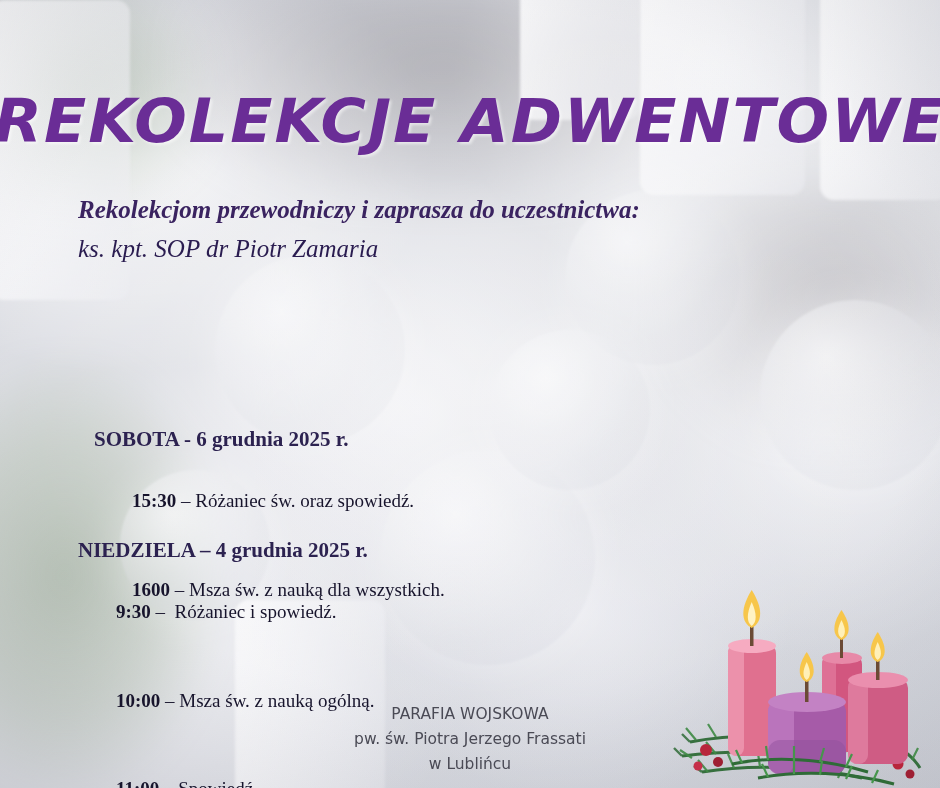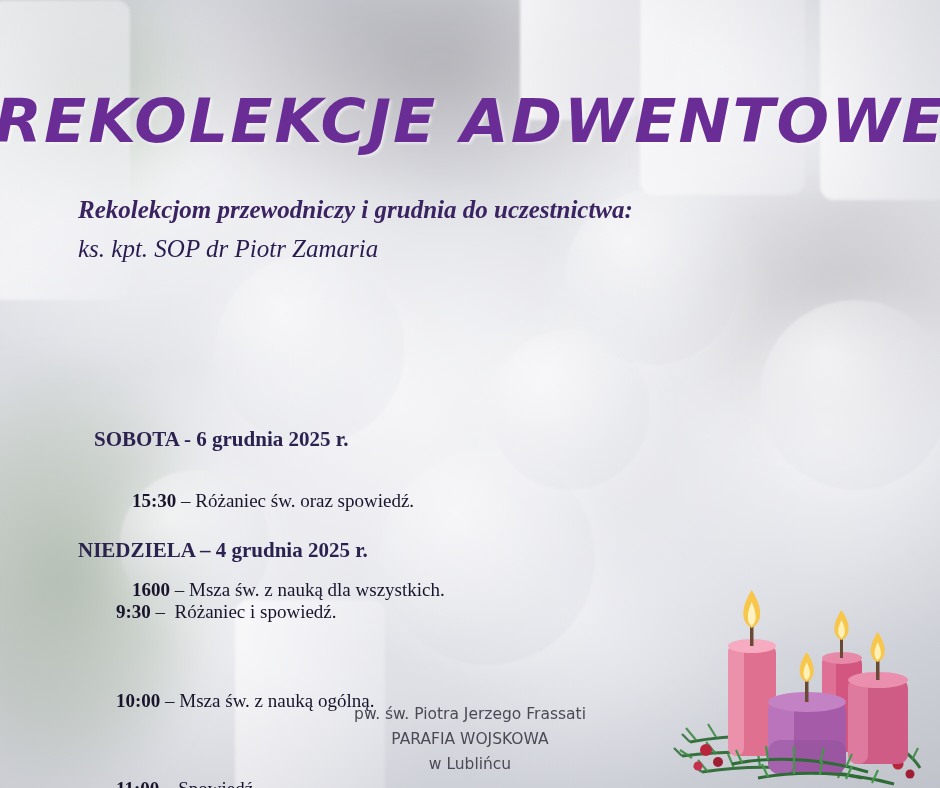--- a/index.html
+++ b/index.html
@@ -256,21 +256,21 @@
       <g stroke="#46954c" stroke-width="2.2" fill="none">
         <path d="M70 235 L64 222 M96 232 L94 218 M122 232 L122 218 M148 234 L152 220 M174 239 L180 226"></path>
         <path d="M96 249 L90 236 M122 246 L122 232 M148 247 L150 233 M174 251 L180 238 M200 255 L206 242"></path>
       </g>
     </svg>
   </div>
 
   <div class="content">
     <div class="title">REKOLEKCJE ADWENTOWE</div>
 
-    <div class="lead">Rekolekcjom przewodniczy i grudnia do uczestnictwa:</div>
+    <div class="lead">Rekolekcjom przewodniczy i zaprasza do uczestnictwa:</div>
     <div class="lead2">ks. kpt. SOP dr Piotr Zamaria</div>
 
 
     <div class="day-block" style="top:427px;margin-left:16px;">
       <div class="day-heading">SOBOTA - 6 grudnia 2025 r.</div>
       <div class="entry">
         <b>15:30</b><span> – Różaniec św. oraz spowiedź.</span>
       </div>
       <div class="entry">
         <b>1600</b><span> – Msza św. z nauką dla wszystkich.</span>
@@ -285,18 +285,18 @@
       <div class="entry">
         <b>10:00</b><span> – Msza św. z nauką ogólną.</span>
       </div>
       <div class="entry">
         <b>11:00</b><span> – Spowiedź.</span>
       </div>
 
     </div>
 
     <div class="footer">
+      <div>PARAFIA WOJSKOWA</div>
       <div>pw. św. Piotra Jerzego Frassati</div>
-      <div>PARAFIA WOJSKOWA</div>
       <div>w Lublińcu</div>
     </div>
   </div>
 </div>
 
 </body></html>

